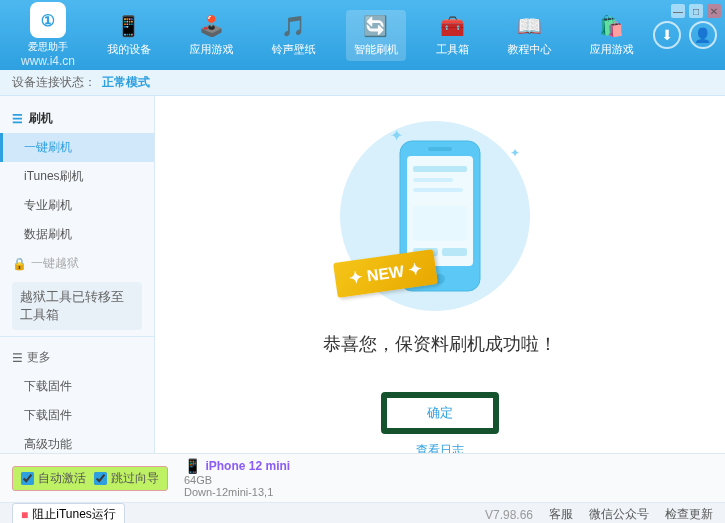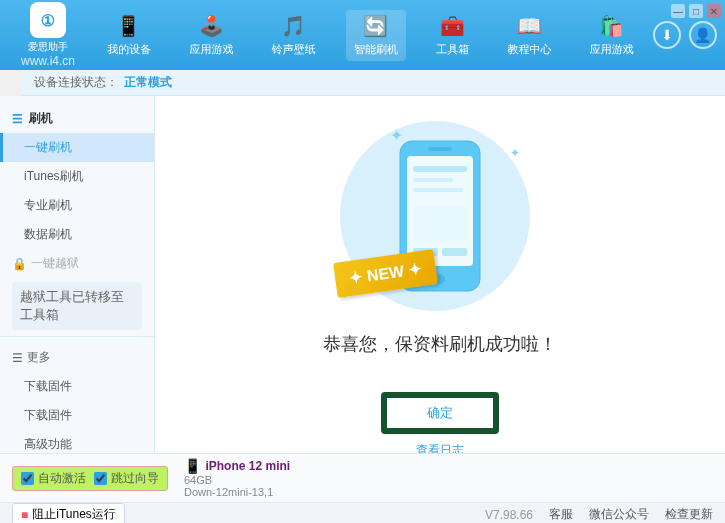--- a/index.html
+++ b/index.html
@@ -64,21 +64,21 @@
       width: 14px; height: 14px; border-radius: 2px;
       background: rgba(255,255,255,0.5); cursor: pointer;
       display: flex; align-items: center; justify-content: center;
       font-size: 10px; color: #555;
     }
 
     
     .status-bar {
       background: #e8f4fb; border-bottom: 1px solid #d0e8f8;
       padding: 4px 12px; font-size: 12px; color: #333;
-      display: flex; align-items: flex-end; gap: 6px; margin-left: 22px;
+      display: flex; align-items: flex-end; gap: 6px;
     }
     .status-label { color: #666; }
     .status-value { color: #2ea0e0; font-weight: bold; }
 
     
     .sidebar {
       width: 155px; background: #f5f9fd;
       border-right: 1px solid #d8eaf8;
       padding: 8px 0;
       overflow-y: auto;
@@ -131,21 +131,21 @@
     }
 
     .blog-link {
       color: #2ea0e0; font-size: 12px; cursor: pointer; text-decoration: underline;
     }
     .checkbox-item {
       display: flex; align-items: center; gap: 4px;
       cursor: pointer; font-size: 12px; color: #555;
     }
     .checkbox-item input { cursor: pointer; accent-color: #2ea0e0; }
-    .device-name { color: #701a75; font-weight: bold; font-size: 12px; }
+    .device-name { color: #8b5cf6; font-weight: bold; font-size: 12px; }
     .device-detail { color: #888; font-size: 11px; }
     .version-text { color: #999; }
     .bottom-link { color: #555; cursor: pointer; }
   </style>
 </head>
 <body>
 
 <div style="position:relative; width:725px; height:523px; overflow:hidden;">
 
   <div class="top-bar" style="position:relative;">

